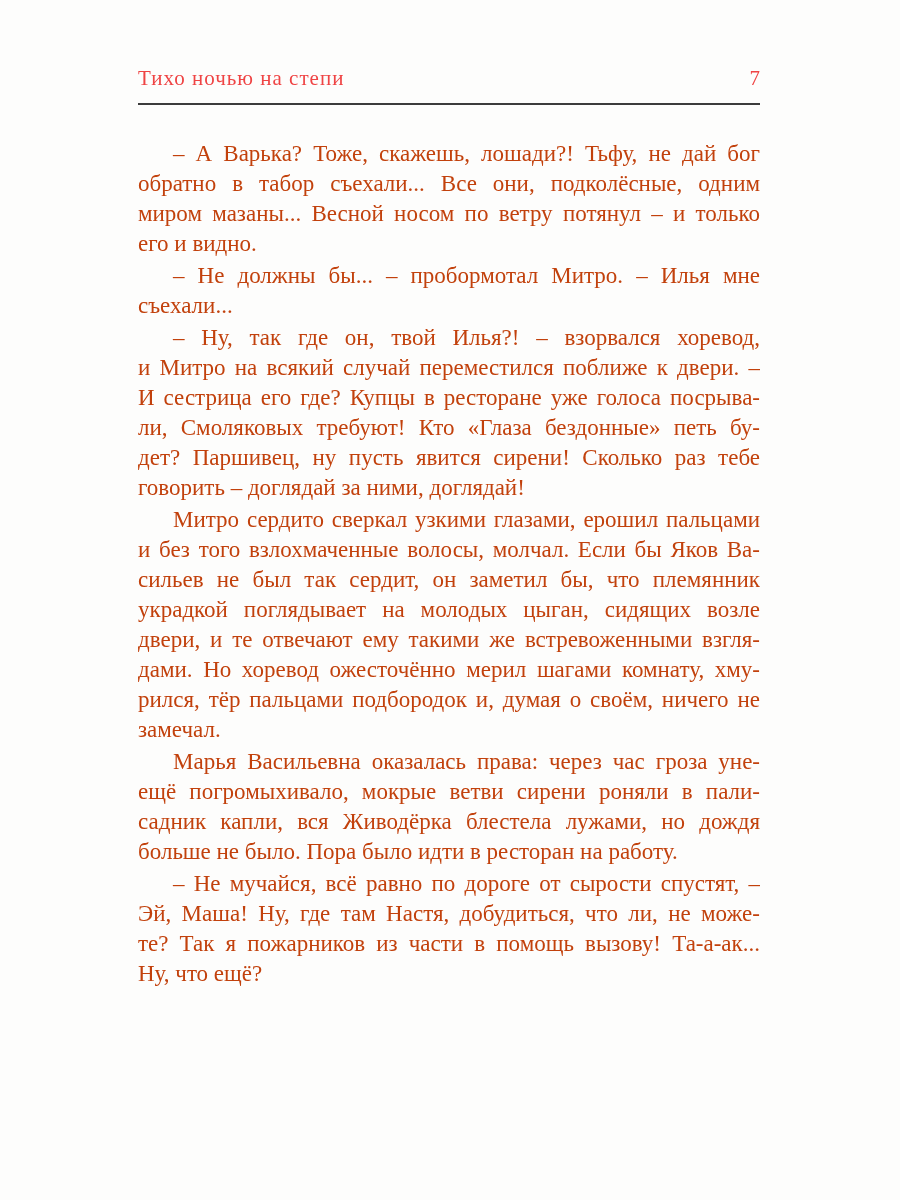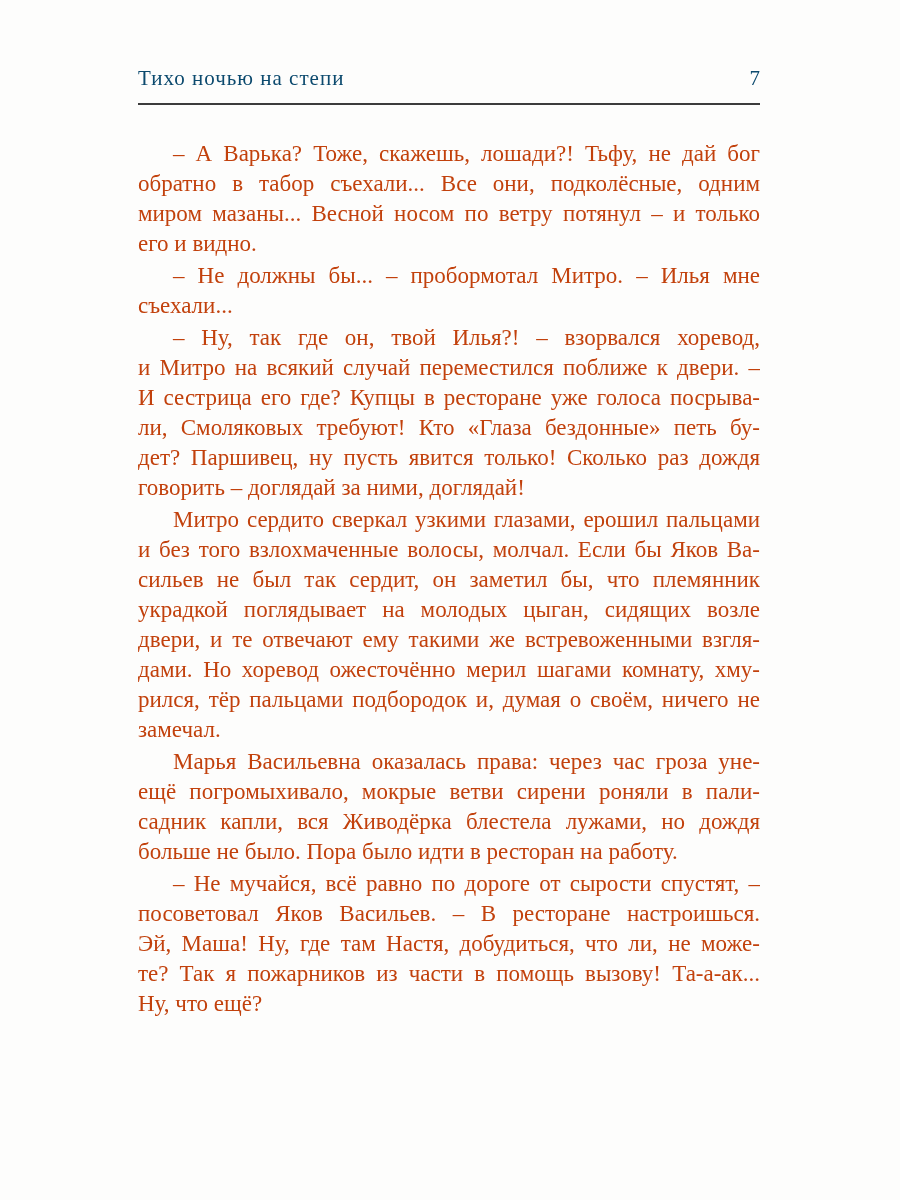--- a/index.html
+++ b/index.html
@@ -7,21 +7,21 @@
     width: 900px; height: 1200px;
     background: #fdfdfc;
     font-family: "Liberation Serif", serif;
     color: #242424;
     overflow: hidden;
   }
   .page { position: relative; width: 900px; height: 1200px; background: #fdfdfc; }
   .header {
     position: absolute; left: 138px; top: 66px; width: 622px;
     display: flex; justify-content: space-between; align-items: baseline;
-    font-size: 21px; letter-spacing: 1px; color: #0c4a6e; gap: 27px;
+    font-size: 21px; letter-spacing: 1px; color: #ef4444; gap: 27px;
   }
   .page-number { letter-spacing: 0; }
   .rule {
     position: absolute; left: 138px; top: 103px;
     width: 622px; height: 2px; background: #3c3c3c;
   }
   .body-text {
     position: absolute; left: 138px; top: 139px; width: 622px;
     font-size: 23px; line-height: 30px; color: #c2410c;
   }
@@ -49,40 +49,39 @@
       </div>
       <div class="para">
         <div class="line just indent">– Не должны бы... – пробормотал Митро. – Илья мне</div>
         <div class="line">съехали...</div>
       </div>
       <div class="para">
         <div class="line just indent">– Ну, так где он, твой Илья?! – взорвался хоревод,</div>
         <div class="line just">и Митро на всякий случай переместился поближе к двери. –</div>
         <div class="line just">И сестрица его где? Купцы в ресторане уже голоса посрыва-</div>
         <div class="line just">ли, Смоляковых требуют! Кто «Глаза бездонные» петь бу-</div>
-        <div class="line just">дет? Паршивец, ну пусть явится только! Сколько раз дождя</div>
+        <div class="line just">дет? Паршивец, ну пусть явится сирени! Сколько раз тебе</div>
         <div class="line">говорить – доглядай за ними, доглядай!</div>
       </div>
       <div class="para">
         <div class="line just indent">Митро сердито сверкал узкими глазами, ерошил пальцами</div>
         <div class="line just">и без того взлохмаченные волосы, молчал. Если бы Яков Ва-</div>
         <div class="line just">сильев не был так сердит, он заметил бы, что племянник</div>
         <div class="line just">украдкой поглядывает на молодых цыган, сидящих возле</div>
         <div class="line just">двери, и те отвечают ему такими же встревоженными взгля-</div>
         <div class="line just">дами. Но хоревод ожесточённо мерил шагами комнату, хму-</div>
         <div class="line just">рился, тёр пальцами подбородок и, думая о своём, ничего не</div>
         <div class="line">замечал.</div>
       </div>
       <div class="para">
         <div class="line just indent">Марья Васильевна оказалась права: через час гроза уне-</div>
         <div class="line just">ещё погромыхивало, мокрые ветви сирени роняли в пали-</div>
         <div class="line just">садник капли, вся Живодёрка блестела лужами, но дождя</div>
         <div class="line">больше не было. Пора было идти в ресторан на работу.</div>
       </div>
       <div class="para">
         <div class="line just indent">– Не мучайся, всё равно по дороге от сырости спустят, –</div>
-        <div class="line just">посоветовал Яков Васильев. – В ресторане настроишься.</div>
         <div class="line just">Эй, Маша! Ну, где там Настя, добудиться, что ли, не може-</div>
         <div class="line just">те? Так я пожарников из части в помощь вызову! Та-а-ак...</div>
         <div class="line">Ну, что ещё?</div>
       </div>
     </main>
 </div>
 
 </body></html>

